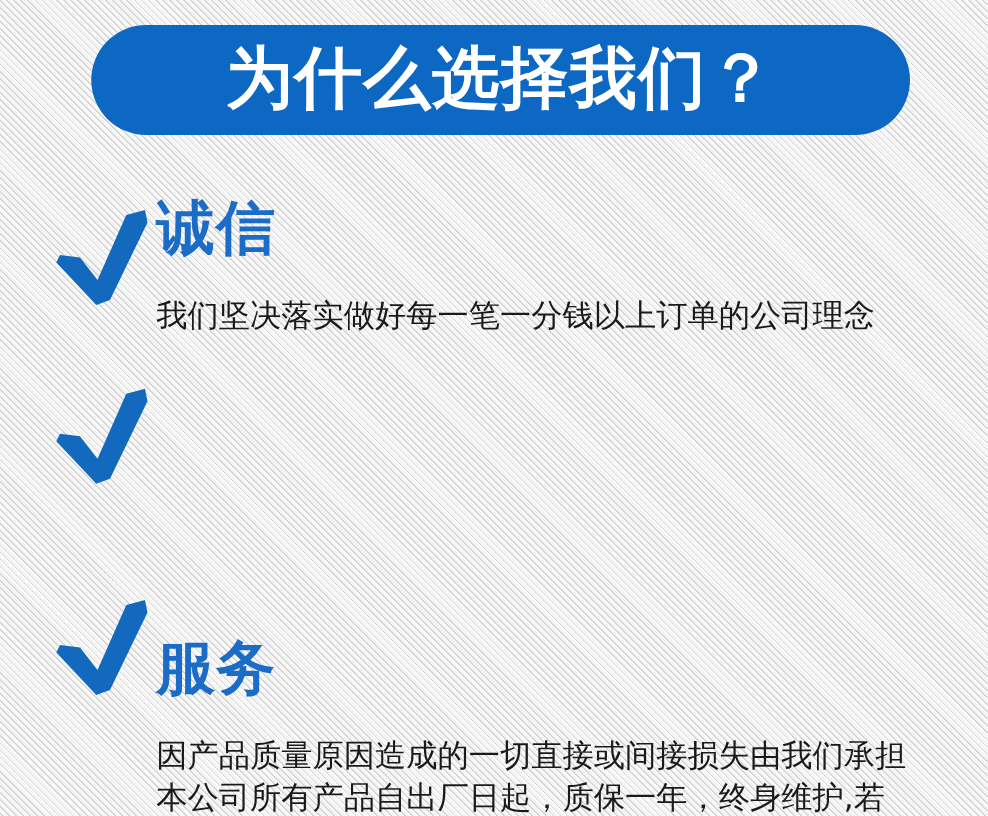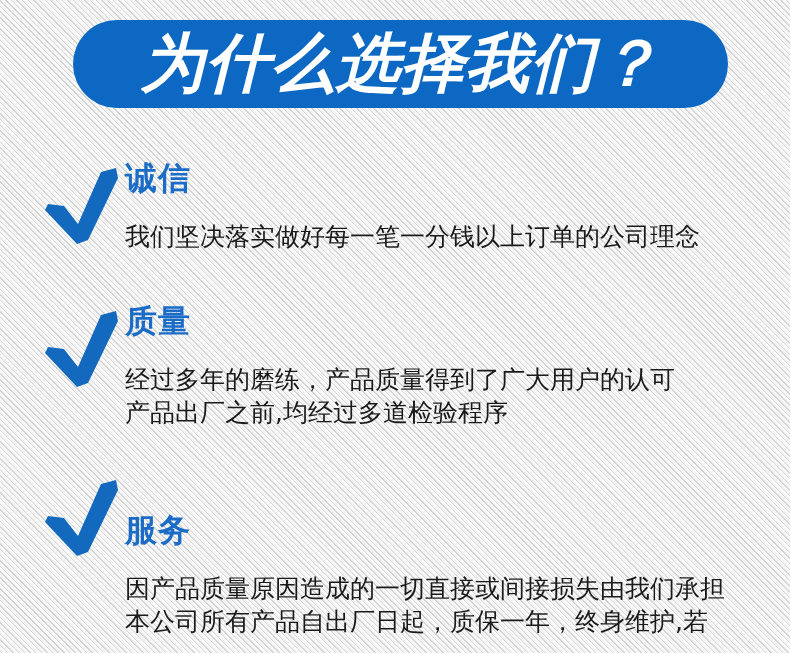--- a/index.html
+++ b/index.html
@@ -55,27 +55,26 @@
     height: 100%;
     box-sizing: border-box;
     border-radius: 46px;
     background: #0c68c2;
     display: flex;
     align-items: center;
     justify-content: center;
   }
   .banner-title {
     color: #ffffff;
-    font-size: 64px;
+    font-size: 54px;
     font-weight: bold;
     line-height: 1;
     letter-spacing: 1px;
     white-space: nowrap;
     padding-bottom: 3px;
-    font-style: italic;
   }
 
   
   .feature {
     position: absolute;
     left: 0;
     width: 790px;
     display: flex;
     align-items: flex-start;
   }
@@ -101,26 +100,27 @@
   }
   .check-icon svg { display: block; }
 
   .text-col {
     flex: 1 1 auto;
     min-width: 0;
     padding-top: 2px;
   }
   .feature-title {
     color: #1a6cc6;
-    font-size: 32px;
+    font-size: 47px;
     font-weight: bold;
     line-height: 1.06;
     letter-spacing: 1px;
     margin: 0 0 2px 0;
     white-space: nowrap;
+    font-family: Liberation Mono, monospace;
   }
   .feature-body {
     color: #1a1a1a;
     font-size: 25px;
     font-weight: normal;
     line-height: 1.32;
     letter-spacing: 0px;
     white-space: nowrap;
     margin-top: 24px;
   }
@@ -154,27 +154,20 @@
   </div>
 
   <div class="feature" id="feature-1">
     <div class="check-col">
       <span class="check-icon" style="color: rgb(19, 105, 189);">
         <svg width="76" height="82" viewBox="0 0 76 82" aria-hidden="true">
           <path d="M1 44 L4 38 L20 40 L34 58 L57 6 L72 2 L74 12 L44 74 L33 78 Z" fill="currentColor"></path>
         </svg>
       </span>
     </div>
-    <div class="text-col">
-      <div class="feature-title" style="color: rgb(26, 108, 198);">质量</div>
-      <div class="feature-body" style="color: rgb(26, 26, 26);">
-        <span class="line">经过多年的磨练，产品质量得到了广大用户的认可</span>
-        <span class="line">产品出厂之前,均经过多道检验程序</span>
-      </div>
-    </div>
   </div>
 
   <div class="feature" id="feature-2">
     <div class="check-col">
       <span class="check-icon" style="color: rgb(19, 105, 189);">
         <svg width="76" height="82" viewBox="0 0 76 82" aria-hidden="true">
           <path d="M1 44 L4 38 L20 40 L34 58 L57 6 L72 2 L74 12 L44 74 L33 78 Z" fill="currentColor"></path>
         </svg>
       </span>
     </div>

